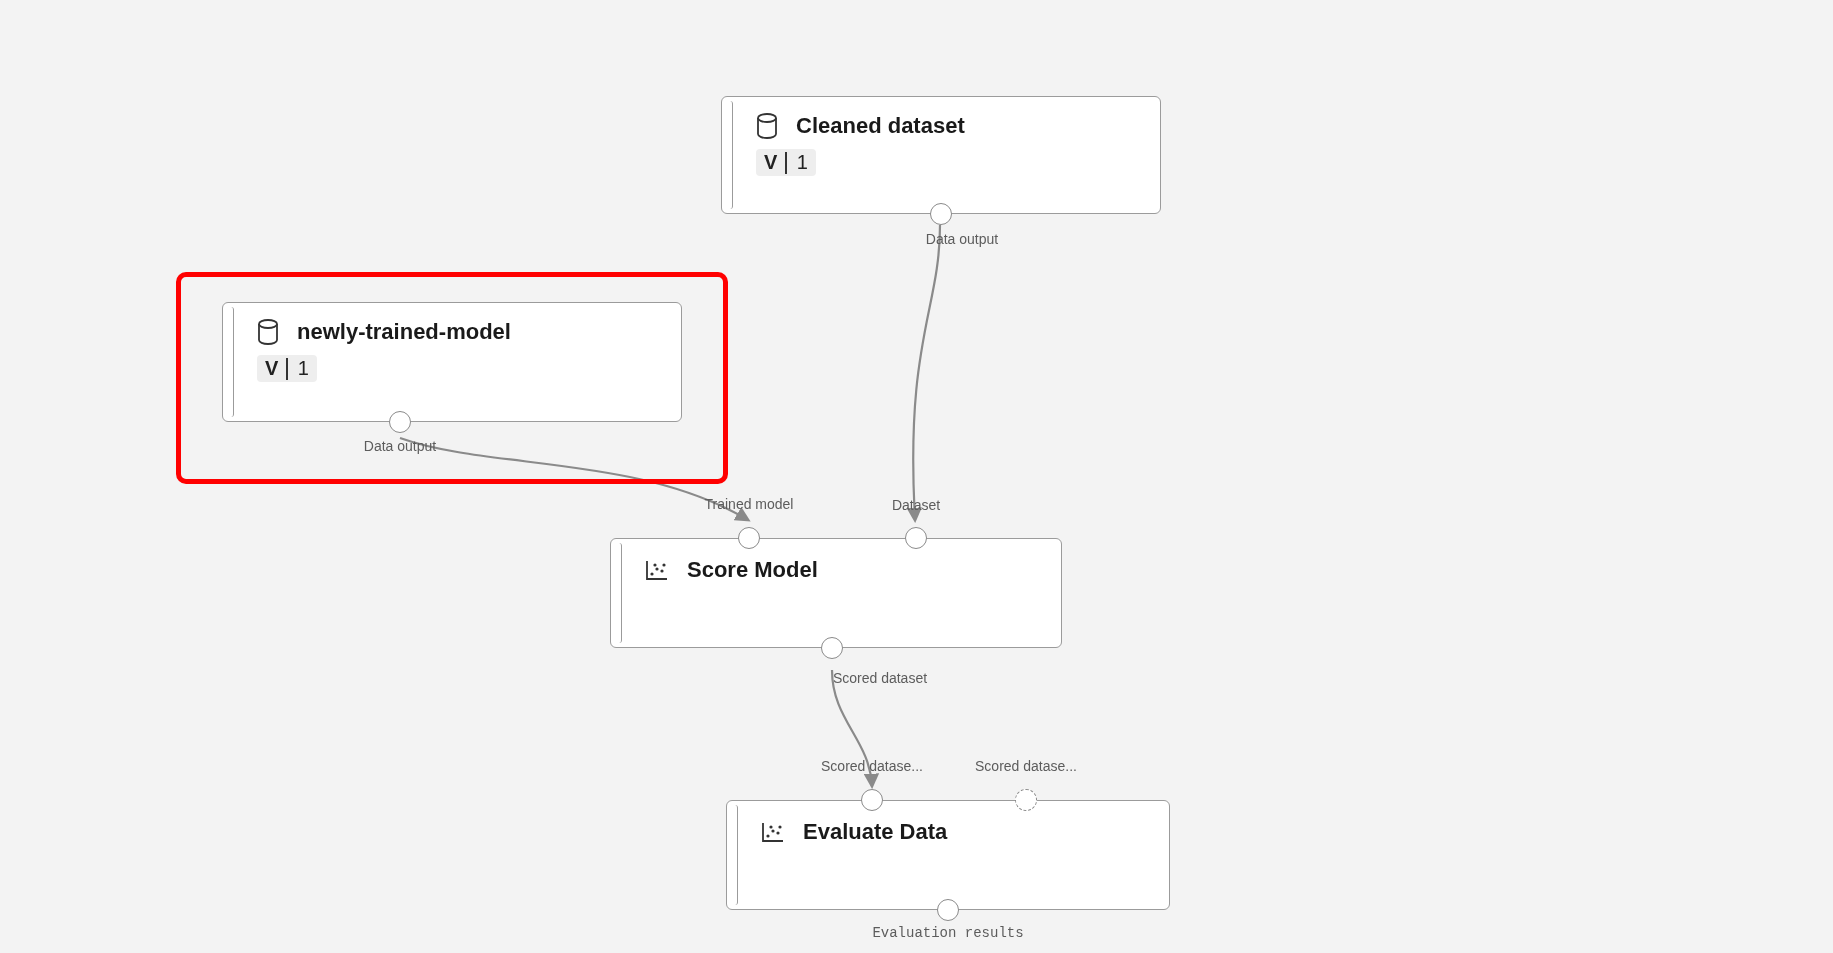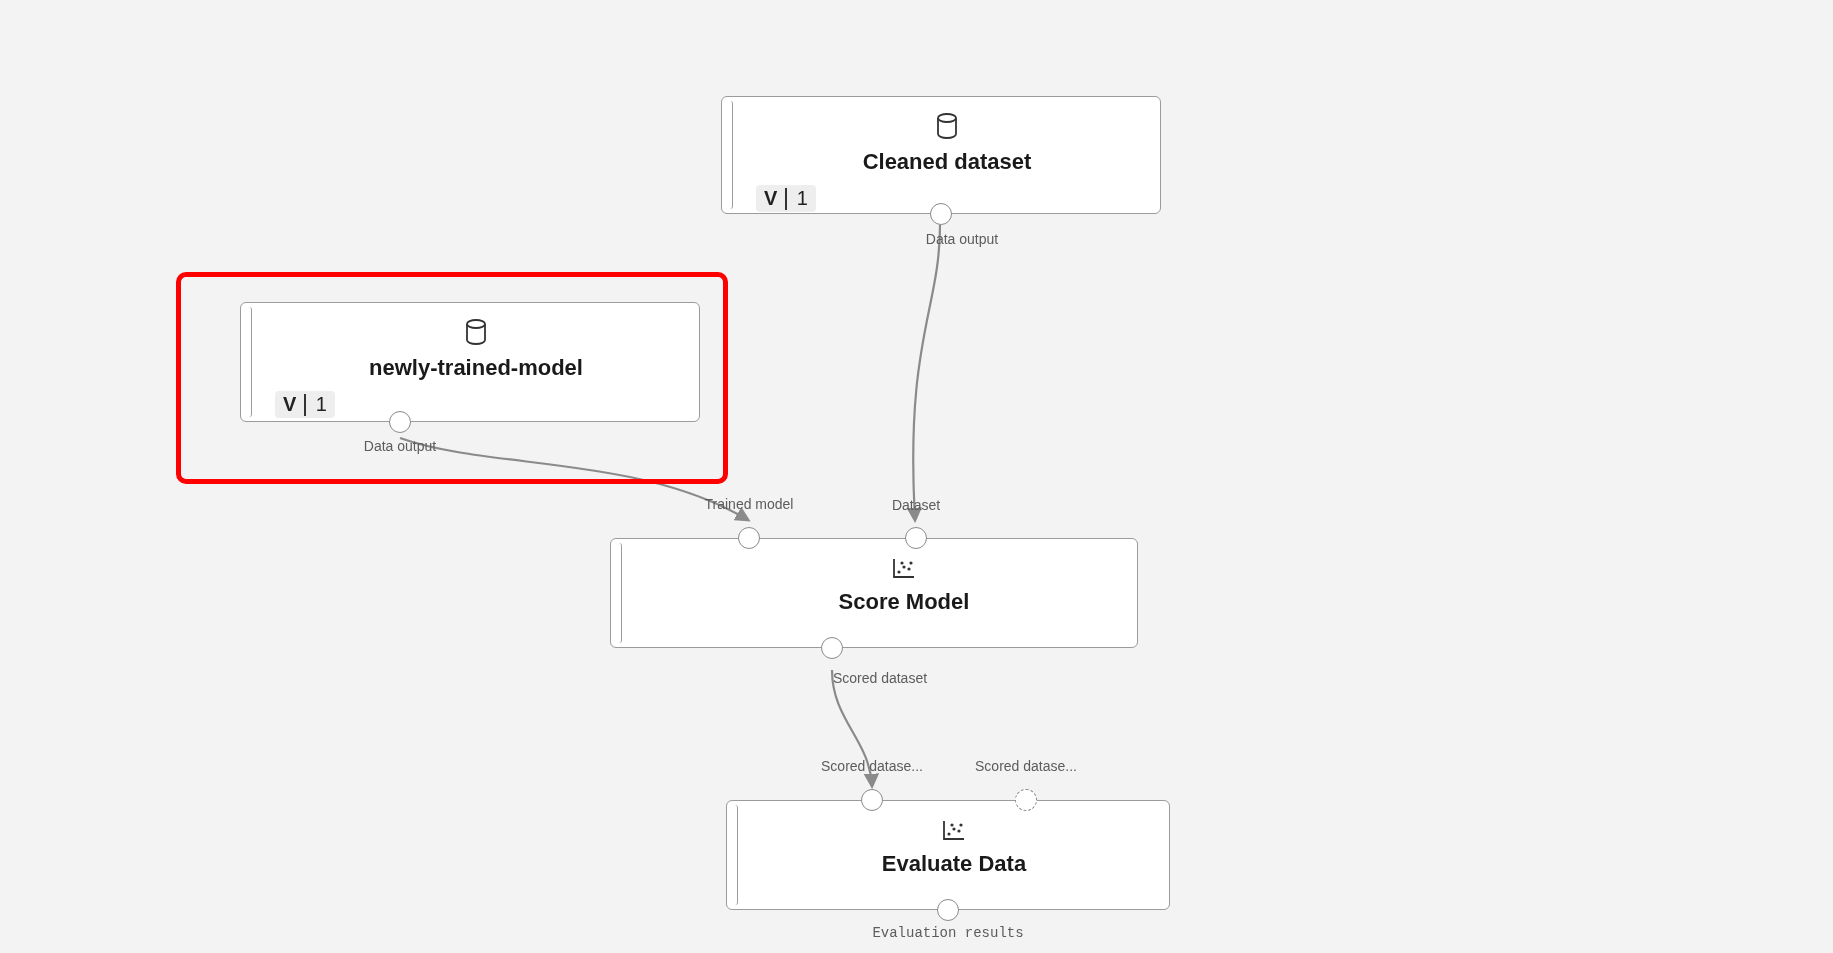--- a/index.html
+++ b/index.html
@@ -39,26 +39,25 @@
     top: 4px;
     bottom: 4px;
     width: 6px;
     background: #fff;
     border-right: 1.5px solid #9b9b9b;
     border-radius: 3px;
   }
   .node-title-row {
     display: flex;
     align-items: center;
-    gap: 10px;
+    gap: 18px;
     padding: 16px 22px 10px 34px;
     font-weight: 600;
     font-size: 22px;
     color: #1a1a1a;
-    flex-direction: column;
   }
   .node.op .node-title-row {
     padding: 18px 22px 14px 34px;
   }
   .node.op {
     
   }
   .version-badge {
     display: inline-flex;
     align-items: center;
@@ -151,42 +150,42 @@
     <div class="version-badge">
       <span class="v-letter">V</span>
       <span class="v-divider"></span>
       <span class="v-num">1</span>
     </div>
   </div>
 
   <div class="port" style="left:941px; top:214px;"></div>
   <div class="port-label" style="left:962px; top:231px;">Data output</div>
 
-  <div class="node" style="left:240px; top:302px; width:460px; height:120px;">
+  <div class="node" style="left:222px; top:302px; width:460px; height:120px;">
     <div class="tab"></div>
     <div class="node-title-row">
       <span class="icon">
         <svg width="22" height="26" viewBox="0 0 22 26" fill="none">
           <ellipse cx="11" cy="5" rx="9" ry="4" stroke="#333" stroke-width="1.8"></ellipse>
           <path d="M2 5 V21 C2 23.2 6 25 11 25 C16 25 20 23.2 20 21 V5" stroke="#333" stroke-width="1.8" fill="none"></path>
         </svg>
       </span>
       <span>newly-trained-model</span>
     </div>
     <div class="version-badge">
       <span class="v-letter">V</span>
       <span class="v-divider"></span>
       <span class="v-num">1</span>
     </div>
   </div>
 
   <div class="port" style="left:400px; top:422px;"></div>
   <div class="port-label" style="left:400px; top:438px;">Data output</div>
 
-  <div class="node op" style="left:610px; top:538px; width:528px; height:110px;padding-left:48px;">
+  <div class="node op" style="left:610px; top:538px; width:452px; height:110px;">
     <div class="tab"></div>
     <div class="node-title-row">
       <span class="icon">
         <svg width="24" height="22" viewBox="0 0 24 22">
           <path d="M2 2 V20 H22" stroke="#333" stroke-width="1.8" fill="none"></path>
           <circle cx="7" cy="15" r="1.6" fill="#333"></circle>
           <circle cx="12" cy="10" r="1.6" fill="#333"></circle>
           <circle cx="10" cy="6" r="1.6" fill="#333"></circle>
           <circle cx="17" cy="12" r="1.6" fill="#333"></circle>
           <circle cx="19" cy="6" r="1.6" fill="#333"></circle>

